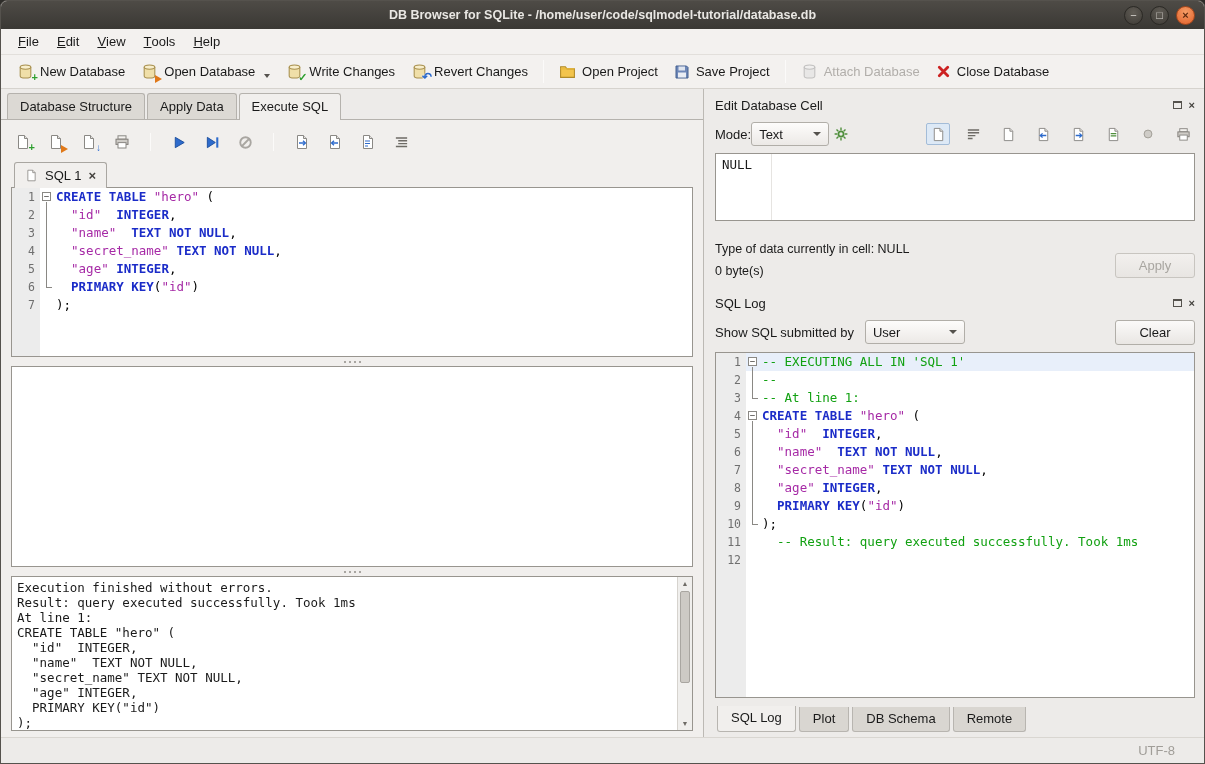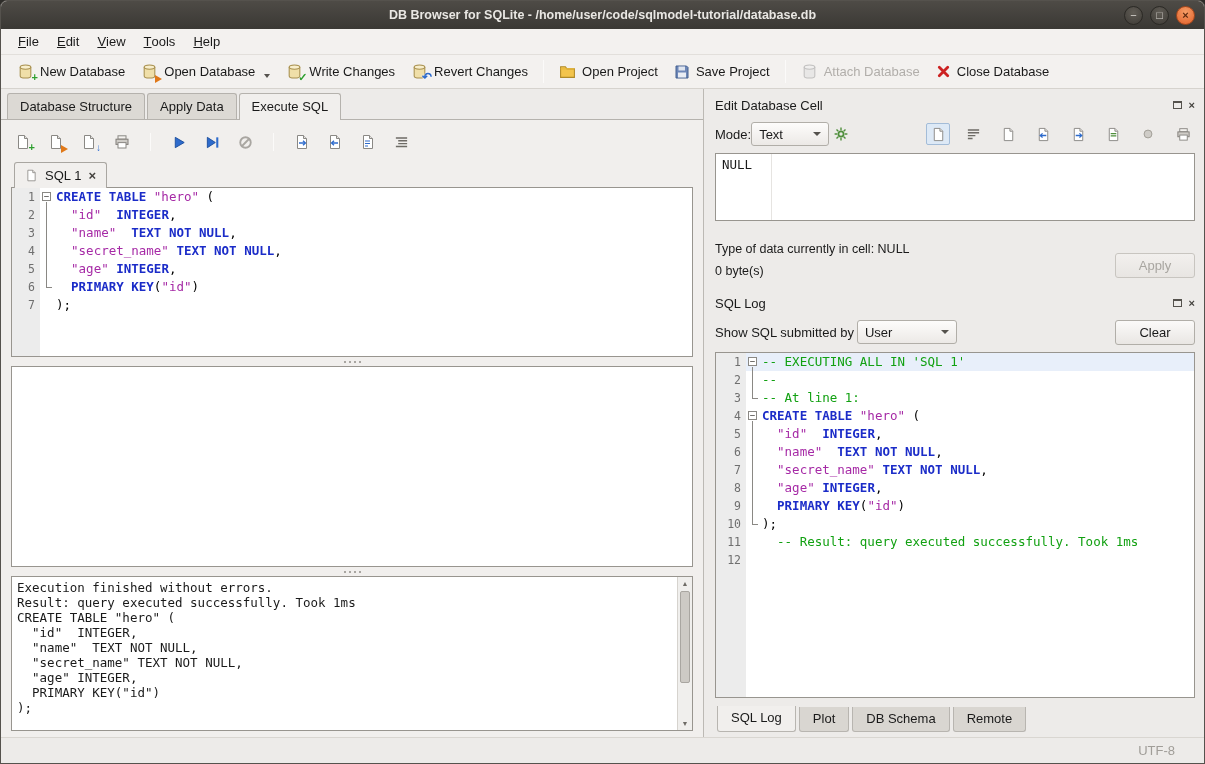--- a/index.html
+++ b/index.html
@@ -88,21 +88,21 @@
 .mini-btn.checked{border-color:#a3bcd8;background:#dde9f6}
 .cell-icons{margin-left:auto;display:flex;gap:11px;align-items:center}
 .cell-editor{flex:none;height:68px;border:1px solid #98958f;background:#fff;position:relative;font-family:"DejaVu Sans Mono",monospace;font-size:12.5px;padding:3px 6px;margin-top:3px}
 .cell-divider{position:absolute;top:0;bottom:0;left:55px;width:1px;background:#e6e4e1}
 .cell-info{flex:none;display:flex;align-items:flex-end;margin-top:21px}
 .info-lines{display:flex;flex-direction:column;gap:8px;font-size:12.5px}
 .btn{display:flex;align-items:center;justify-content:center;height:25px;border:1px solid #b1aea8;border-radius:3px;background:linear-gradient(#fbfaf9,#e9e6e3);padding:0 10px}
 .apply-btn{width:80px;margin-left:auto;color:#a8a5a0;border-color:#c8c5c0;background:linear-gradient(#f2f0ee,#e8e5e2)}
 .clear-btn{width:80px;margin-left:auto}
 .sqllog-header{margin-top:14px}
-.log-controls{flex:none;height:32px;display:flex;align-items:center;gap:3px;margin-top:2px}
+.log-controls{flex:none;height:32px;display:flex;align-items:center;gap:11px;margin-top:2px}
 .dock-tabs{flex:none;display:flex;gap:3px;padding:7px 0 5px 2px}
 .dock-tab{padding:4px 13px 5px;background:#d9d6d1;border:1px solid #b8b5b0;border-top:none;border-radius:0 0 3px 3px;white-space:nowrap}
 .dock-tab.active{background:#f1efed;margin-top:-1px;position:relative;z-index:2}
 
 .statusbar{flex:none;height:26px;display:flex;align-items:center;background:#edebe9;border-top:1px solid #d9d6d1}
 .status-encoding{margin-left:auto;margin-right:29px;color:#a09d98}
 u{text-decoration:underline}
 </style>
 </head>
 <body>
@@ -351,20 +351,21 @@
             <i></i>
             <i></i>
             <i></i>
             <i></i>
           </div>
 
         <div class="message-pane">
           <div class="message-text">
               <div class="msg-line">Execution finished without errors.</div>
               <div class="msg-line">Result: query executed successfully. Took 1ms</div>
+              <div class="msg-line">At line 1:</div>
               <div class="msg-line">CREATE TABLE "hero" (</div>
               <div class="msg-line">  "id"  INTEGER,</div>
               <div class="msg-line">  "name"  TEXT NOT NULL,</div>
               <div class="msg-line">  "secret_name" TEXT NOT NULL,</div>
               <div class="msg-line">  "age" INTEGER,</div>
               <div class="msg-line">  PRIMARY KEY("id")</div>
               <div class="msg-line">);</div>
             </div>
           <div class="vscroll">
             <div class="vs-btn">▲</div>

